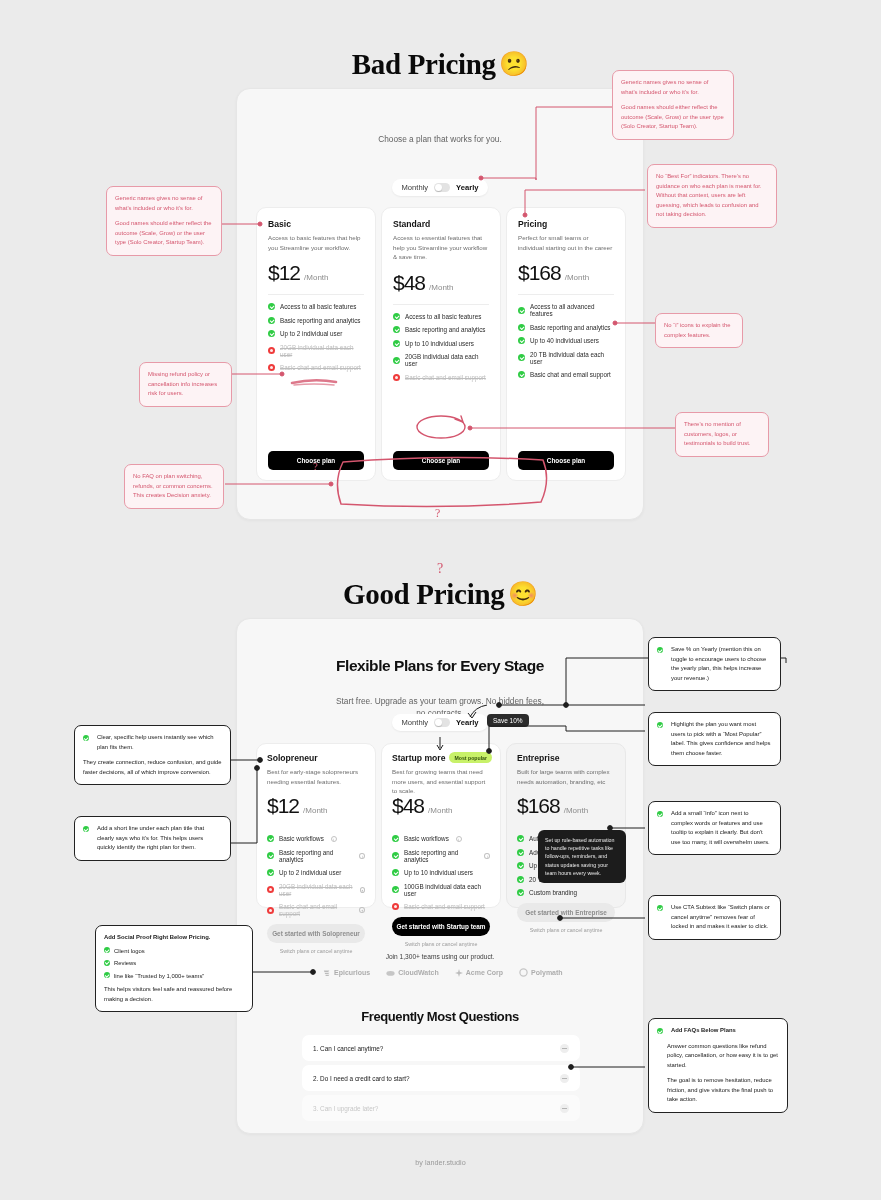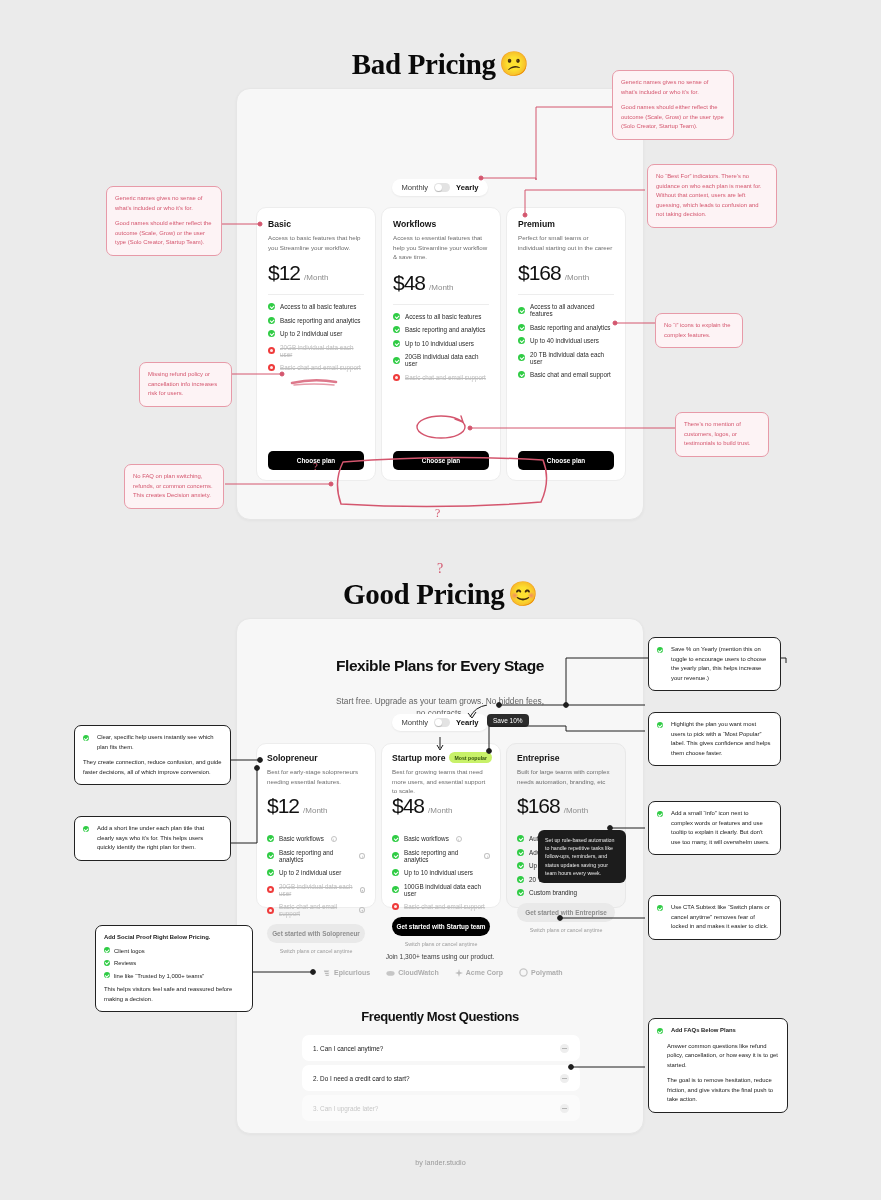--- a/index.html
+++ b/index.html
@@ -169,20 +169,21 @@
 <body>
 
 <div class="stage">
 
   <div class="section-title" style="top:48px;">
     <span>Bad Pricing</span><span class="emoji">😕</span>
   </div>
 
   <div class="panel" style="left:236px; top:88px; width:408px; height:432px;">
     <div class="p-head" style="top:38px;">
+      <div class="p-sub">Choose a plan that works for you.</div>
     </div>
     <div style="position:absolute; top:87px; width:100%; text-align:center;">
       <span class="toggle">
         <span>Monthly</span>
         <span class="sw"></span>
         <span class="on">Yearly</span>
       </span>
     </div>
 
     <div class="card" style="left:19px; top:118px; width:120px; height:274px;">
@@ -215,21 +216,21 @@
               <span class="dot n"></span>
               <span>Basic chat and email support</span>
             </div>
         </div>
         <div class="cta dark">Choose plan</div>
       </div>
     </div>
 
     <div class="card" style="left:144px; top:118px; width:120px; height:274px;">
       <div class="card-pad">
-        <div class="plan-name">Workflows</div>
+        <div class="plan-name">Standard</div>
         <div class="plan-desc">Access to essential features that help you Streamline your workflow &amp; save time.</div>
         <div class="price-row">
           <span class="price">$48</span>
           <span class="per">/Month</span>
         </div>
         <div class="rule"></div>
         <div>
           <div class="feat">
               <span class="dot y"></span>
               <span>Access to all basic features</span>
@@ -250,21 +251,21 @@
               <span class="dot n"></span>
               <span>Basic chat and email support</span>
             </div>
         </div>
         <div class="cta dark">Choose plan</div>
       </div>
     </div>
 
     <div class="card" style="left:269px; top:118px; width:120px; height:274px;">
       <div class="card-pad">
-        <div class="plan-name">Premium</div>
+        <div class="plan-name">Pricing</div>
         <div class="plan-desc">Perfect for small teams or individual starting out in the career</div>
         <div class="price-row">
           <span class="price">$168</span>
           <span class="per">/Month</span>
         </div>
         <div class="rule"></div>
         <div>
           <div class="feat">
               <span class="dot y"></span>
               <span>Access to all advanced features</span>

